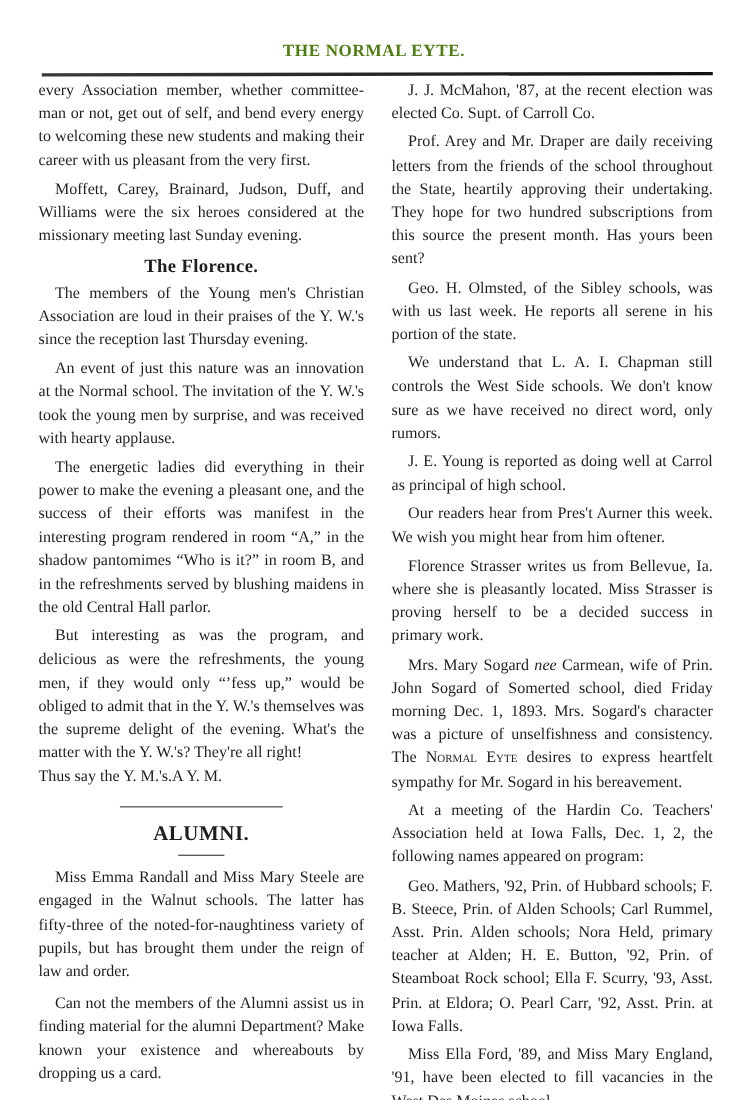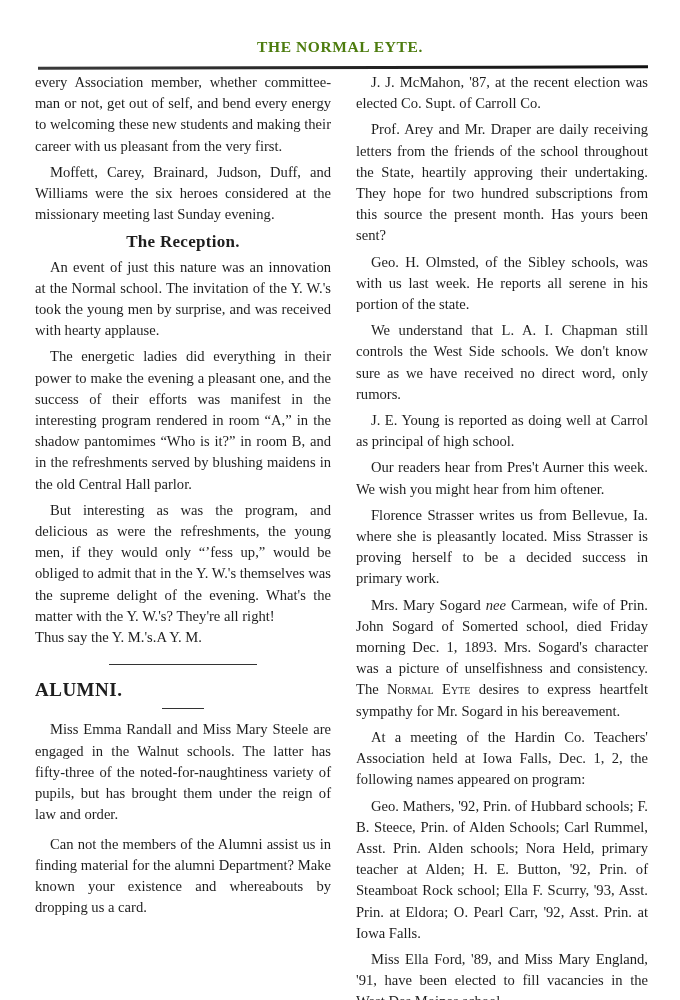--- a/index.html
+++ b/index.html
@@ -53,21 +53,21 @@
     }
     .para.no-indent { text-indent: 0; }
     .section-heading {
       text-align: center;
       font-weight: bold;
       font-size: 17px;
       margin: 6px 0 4px 0;
       letter-spacing: 0.3px;
     }
     .alumni-heading {
-      text-align: left;
+      text-align: center;
       font-weight: bold;
       font-size: 19px;
       margin: 0;
       letter-spacing: 0.5px;
     }
     .sep-rule-wide {
       width: 148px;
       height: 1px;
       background: #333;
       margin: 16px auto 14px auto;
@@ -89,21 +89,22 @@
 </head>
 <body>
 
 <div class="page-header">THE NORMAL EYTE.</div>
 <div class="header-rule"></div>
 
 <div class="column col-left">
   <p class="para no-indent">every Association member, whether committee-man or not, get out of self, and bend every energy to welcoming these new students and making their career with us pleasant from the very first.</p>
   <p class="para">Moffett, Carey, Brainard, Judson, Duff, and Williams were the six heroes considered at the missionary meeting last Sunday evening.</p>
 
-  <div class="section-heading">The Reception.</div>
+  <div class="section-heading">The Florence.</div>
+  <p class="para">The members of the Young men's Christian Association are loud in their praises of the Y. W.'s since the reception last Thursday evening.</p>
   <p class="para">An event of just this nature was an innovation at the Normal school. The invitation of the Y. W.'s took the young men by surprise, and was received with hearty applause.</p>
   <p class="para">The energetic ladies did everything in their power to make the evening a pleasant one, and the success of their efforts was manifest in the interesting program rendered in room “A,” in the shadow pantomimes “Who is it?” in room B, and in the refreshments served by blushing maidens in the old Central Hall parlor.</p>
   <p class="para" style="margin-bottom:0">But interesting as was the program, and delicious as were the refreshments, the young men, if they would only “’fess up,” would be obliged to admit that in the Y. W.'s themselves was the supreme delight of the evening. What's the matter with the Y. W.'s? They're all right!</p>
   <div class="signature-line">
     <span>Thus say the Y. M.'s.</span>
     <span>A Y. M.</span>
   </div>
 
   <div class="sep-rule-wide"></div>
 

